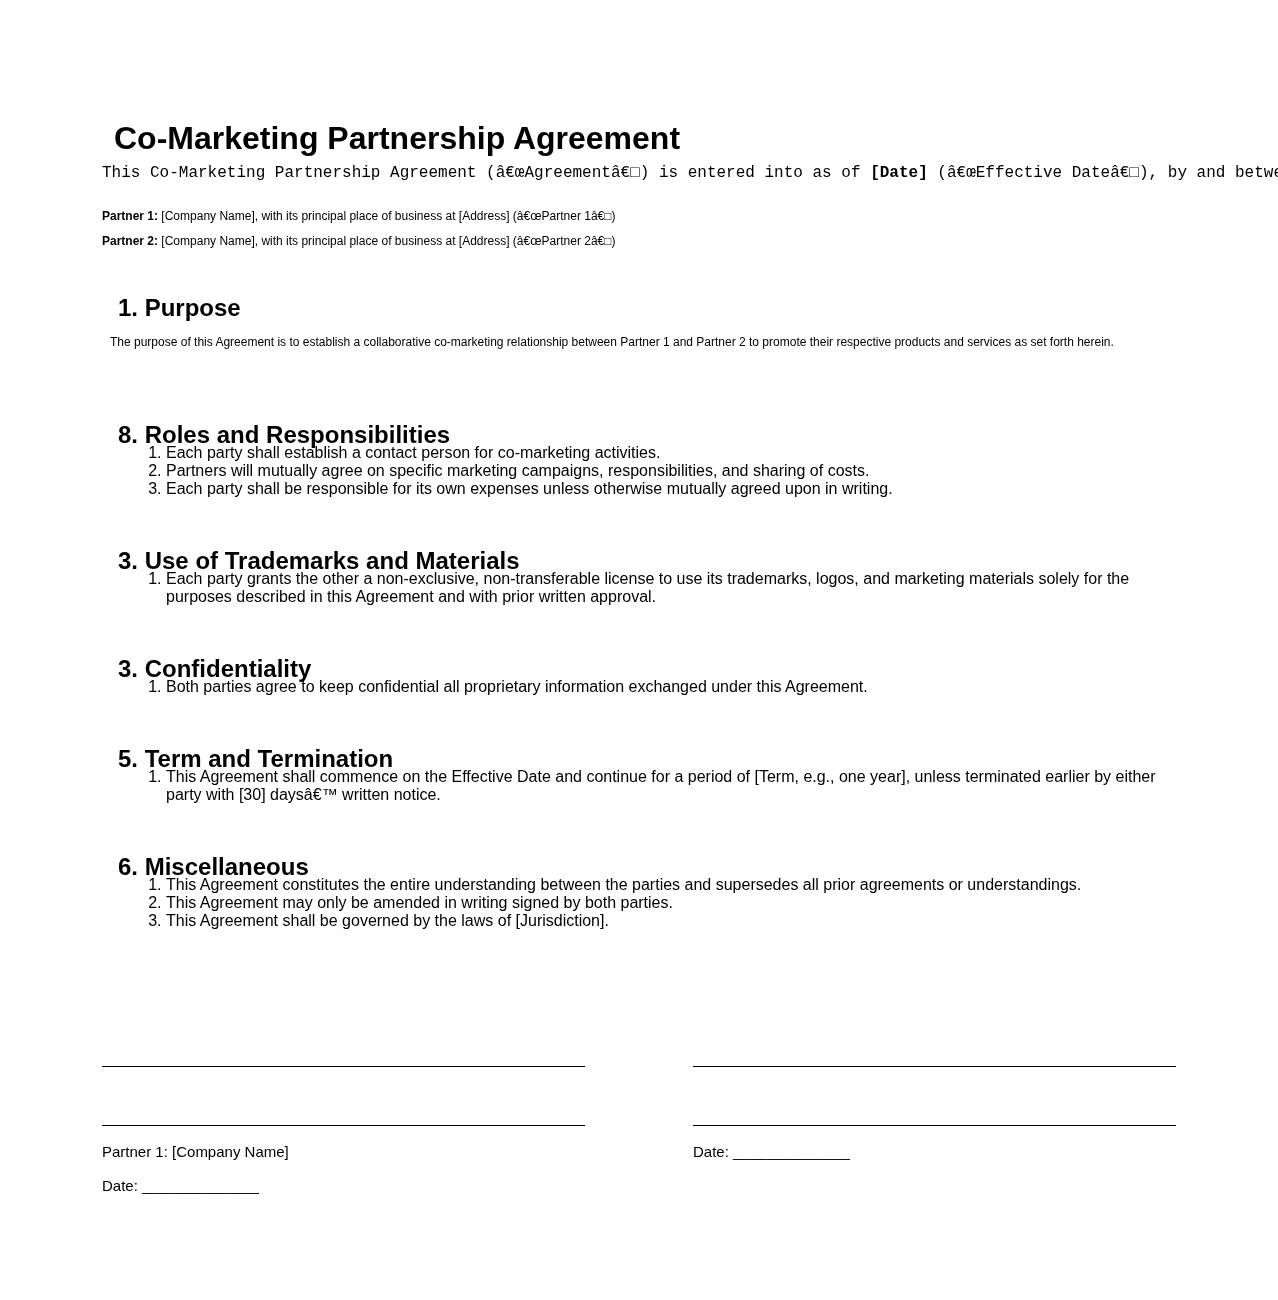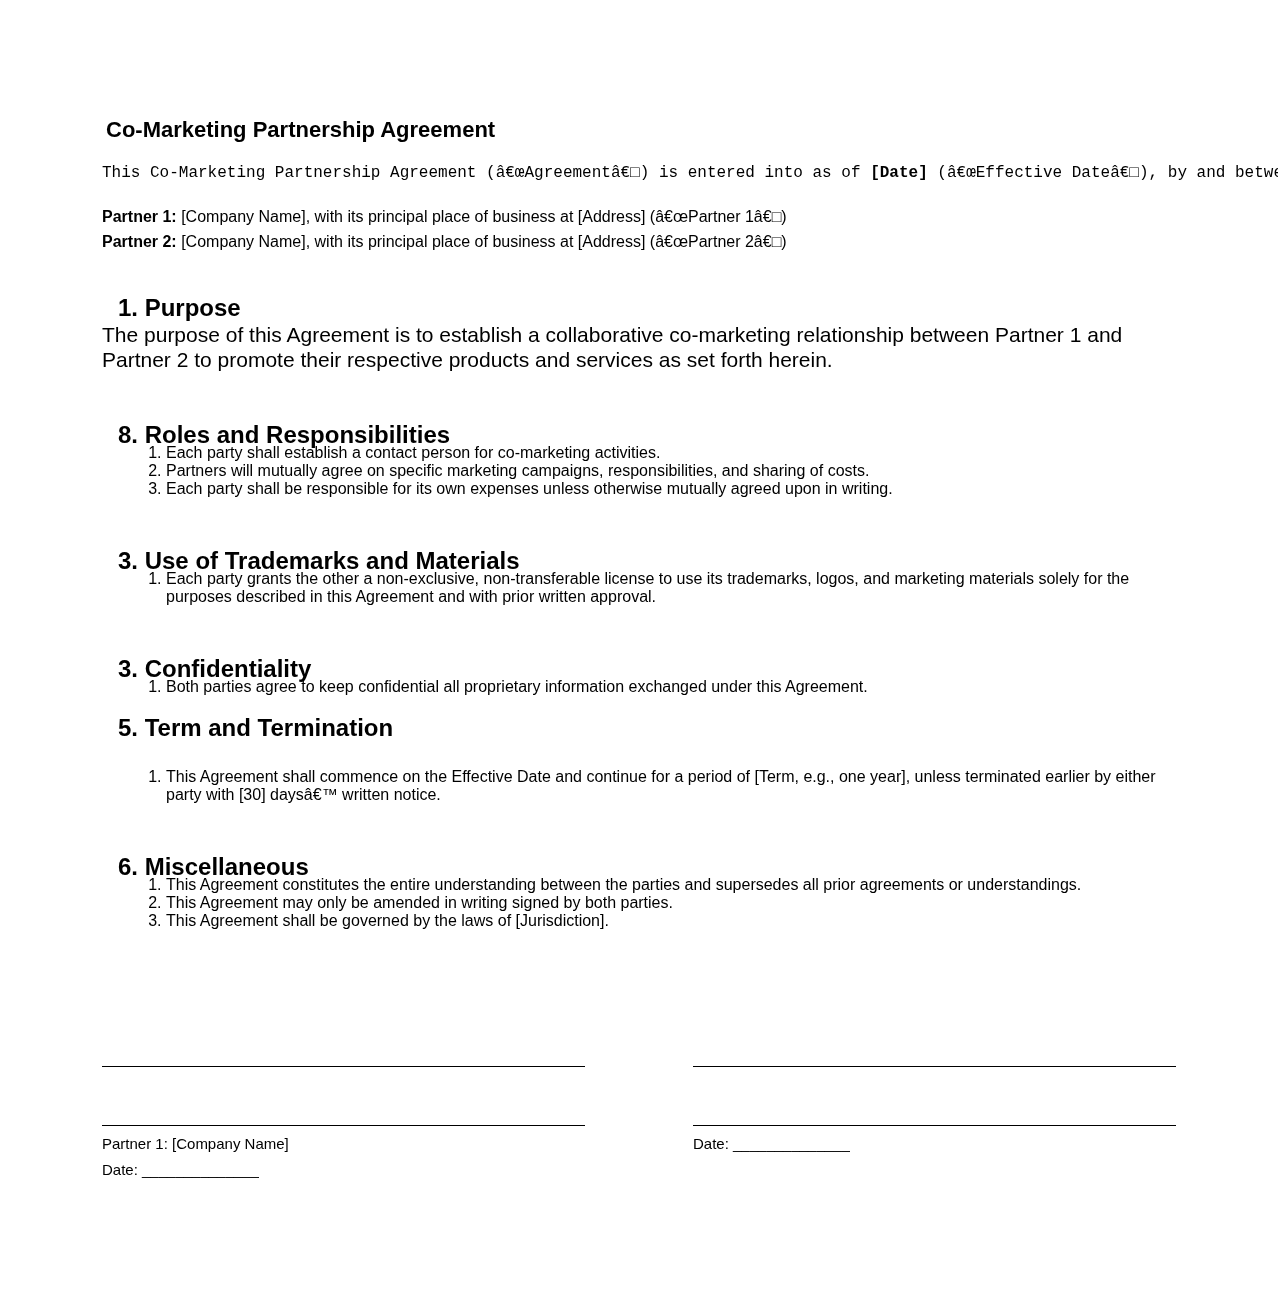--- a/index.html
+++ b/index.html
@@ -5,40 +5,40 @@
   html, body { margin: 0; padding: 0; background: #ffffff; }
   body {
     width: 1278px; height: 1300px;
     font-family: "Liberation Sans", sans-serif;
     color: #000000;
     position: relative;
     overflow: hidden;
   }
   .page { position: absolute; left: 102px; top: 0; width: 1074px; }
   h1 {
-    position: absolute; top: 106px; left: 0; margin: 4px;
-    font-size: 22px; font-weight: bold; line-height: 40px; white-space: nowrap;
+    position: absolute; top: 106px; left: 0; margin: 12px;
+    font-size: 32px; font-weight: bold; line-height: 40px; white-space: nowrap;
   }
   .intro { position: absolute; top: 162px; left: 0; margin: 0; font-size: 16px; line-height: 22px; white-space: nowrap; font-family: Liberation Mono, monospace; }
-  .partners { position: absolute; top: 204px; left: 0; margin: 0; font-size: 16px; line-height: 25px; }
+  .partners { position: absolute; top: 204px; left: 0; margin: 0; font-size: 12px; line-height: 25px; }
   .partners div { white-space: nowrap; }
   h2 {
     position: absolute; left: 0; margin: 16px;
     font-size: 24px; font-weight: bold; line-height: 30px; white-space: nowrap;
   }
-  .para { position: absolute; left: 0; margin: 0; font-size: 21px; line-height: 25px; width: 1060px; }
+  .para { position: absolute; left: 0; margin: 8px; font-size: 12px; line-height: 25px; width: 1060px; }
   ol {
     position: absolute; left: 0; margin: 0; padding-left: 64px;
     font-size: 16px; line-height: 18px; width: 1010px;
   }
   ol li { padding-left: 0; }
   .sig { position: absolute; top: 1066px; width: 483px; }
   .sig .line1 { border-top: 1px solid #000; height: 0; }
   .sig .line2 { border-top: 1px solid #000; height: 0; margin-top: 58px; }
-  .sig .label { font-size: 15px; line-height: 17px; margin-top: 9px; white-space: nowrap; }
+  .sig .label { font-size: 15px; line-height: 17px; margin-top: 17px; white-space: nowrap; }
 </style>
 </head>
 <body>
 
 <div class="page">
   <h1>Co-Marketing Partnership Agreement</h1>
 
   <p class="intro"><span>This Co-Marketing Partnership Agreement (â€œAgreementâ€□) is entered into as of </span><b>[Date]</b><span> (â€œEffective Dateâ€□), by and between:</span></p>
 
   <div class="partners">
@@ -59,21 +59,21 @@
   <h2 style="top:530px">3. Use of Trademarks and Materials</h2>
   <ol style="top:570px">
     <li>Each party grants the other a non-exclusive, non-transferable license to use its trademarks, logos, and marketing materials solely for the purposes described in this Agreement and with prior written approval.</li>
   </ol>
 
   <h2 style="top:638px">3. Confidentiality</h2>
   <ol style="top:678px">
     <li>Both parties agree to keep confidential all proprietary information exchanged under this Agreement.</li>
   </ol>
 
-  <h2 style="top:697px">5. Term and Termination</h2>
+  <h2 style="top:728px">5. Term and Termination</h2>
   <ol style="top:768px">
     <li>This Agreement shall commence on the Effective Date and continue for a period of [Term, e.g., one year], unless terminated earlier by either party with [30] daysâ€™ written notice.</li>
   </ol>
 
   <h2 style="top:836px">6. Miscellaneous</h2>
   <ol style="top:876px">
     <li>This Agreement constitutes the entire understanding between the parties and supersedes all prior agreements or understandings.</li>
     <li>This Agreement may only be amended in writing signed by both parties.</li>
     <li>This Agreement shall be governed by the laws of [Jurisdiction].</li>
   </ol>

